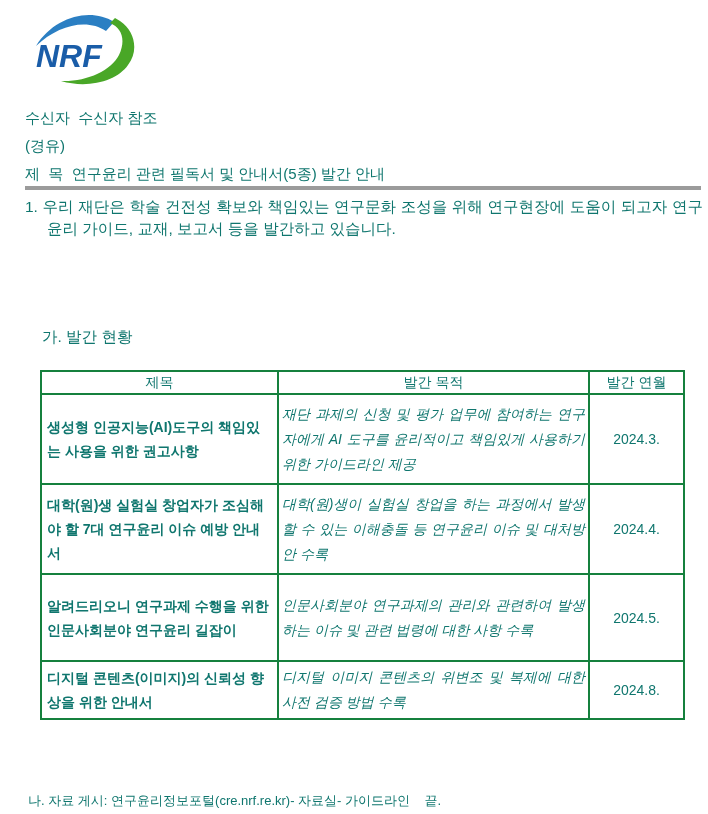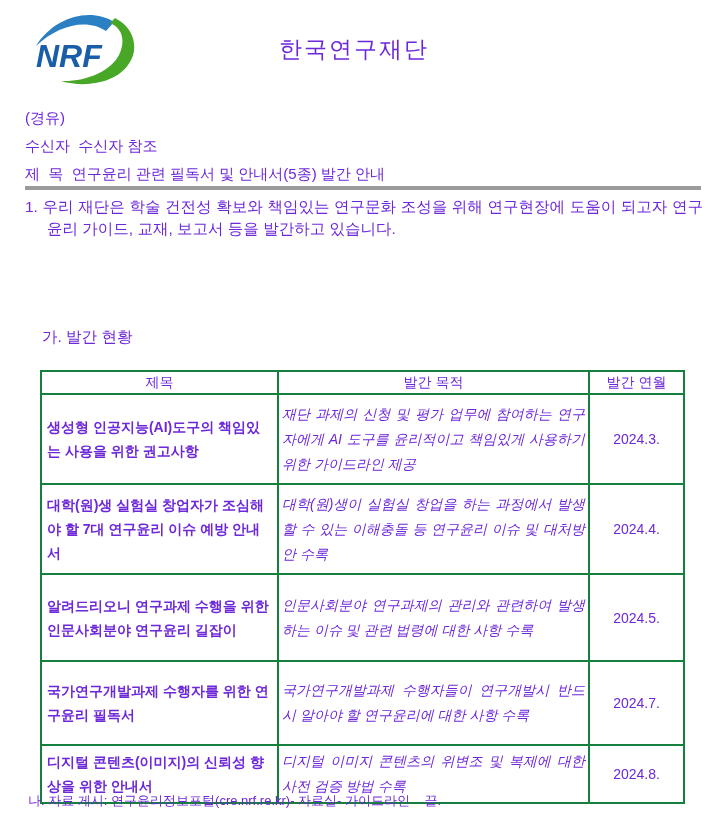--- a/index.html
+++ b/index.html
@@ -1,18 +1,18 @@
 <!DOCTYPE html>
 <html><head>
 <meta charset="utf-8">
 <style>
   html, body { margin: 0; padding: 0; background: #ffffff; }
   .page {
     position: relative; width: 708px; height: 814px; background: #ffffff;
-    color: #6d28d9; font-family: "Liberation Sans", "DejaVu Sans", sans-serif;
+    color: #0f766e; font-family: "Liberation Sans", "DejaVu Sans", sans-serif;
     overflow: hidden;
   }
   .logo { position: absolute; left: 33px; top: 9px; width: 106px; height: 78px; }
   .org-title {
     position: absolute; left: 0; right: 0; top: 34px; text-align: center;
     font-size: 23px; letter-spacing: 2px; font-weight: 500;
   }
   .meta { position: absolute; left: 25px; top: 104px; font-size: 15px; line-height: 28px; }
   .meta div { white-space: pre-wrap; }
   .divider { position: absolute; left: 25px; top: 186px; width: 676px; height: 4px; background: #9b9b9b; }
@@ -46,25 +46,24 @@
 <div class="page">
 
   <div class="logo">
     <svg width="106" height="78" viewBox="0 0 106 78" xmlns="http://www.w3.org/2000/svg">
       <path d="M3,37 C21,8 57,-2 81,13 L73,22 C54,9 25,16 3,37 Z" fill="#2b7fc3"></path>
       <path d="M82,9 L87,12 C102,22 106,42 95,56 C84,72 55,80 28,72 C53,73 78,62 86,46 C93,31 89,19 77,14 Z" fill="#49a727"></path>
       <text x="3" y="58" font-size="32" font-weight="bold" font-style="italic" font-family="Liberation Sans, DejaVu Sans, sans-serif" fill="#1a5da8">NRF</text>
     </svg>
   </div>
 
-  <div class="org-title">한국연구재단</div>
 
   <div class="meta">
+    <div>수신자  수신자 참조</div>
     <div>(경유)</div>
-    <div>수신자  수신자 참조</div>
     <div>제  목  연구윤리 관련 필독서 및 안내서(5종) 발간 안내</div>
   </div>
 
   <div class="divider"></div>
 
   <div class="para para1">1. 우리 재단은 학술 건전성 확보와 책임있는 연구문화 조성을 위해 연구현장에 도움이 되고자 연구윤리 가이드, 교재, 보고서 등을 발간하고 있습니다.</div>
 
   <div class="section-a">가. 발간 현황</div>
 
   <table class="pub-table">
@@ -89,25 +88,20 @@
       <tr class="rh2">
         <td class="cell-title">대학(원)생 실험실 창업자가 조심해야 할 7대 연구윤리 이슈 예방 안내서</td>
         <td class="cell-purpose">대학(원)생이 실험실 창업을 하는 과정에서 발생할 수 있는 이해충돌 등 연구윤리 이슈 및 대처방안 수록</td>
         <td class="cell-date">2024.4.</td>
       </tr>
       <tr class="rh3">
         <td class="cell-title">알려드리오니 연구과제 수행을 위한 인문사회분야 연구윤리 길잡이</td>
         <td class="cell-purpose">인문사회분야 연구과제의 관리와 관련하여 발생하는 이슈 및 관련 법령에 대한 사항 수록</td>
         <td class="cell-date">2024.5.</td>
       </tr>
-      <tr class="rh4">
-        <td class="cell-title">국가연구개발과제 수행자를 위한 연구윤리 필독서</td>
-        <td class="cell-purpose">국가연구개발과제 수행자들이 연구개발시 반드시 알아야 할 연구윤리에 대한 사항 수록</td>
-        <td class="cell-date">2024.7.</td>
-      </tr>
       <tr class="rh5">
         <td class="cell-title">디지털 콘텐츠(이미지)의 신뢰성 향상을 위한 안내서</td>
         <td class="cell-purpose">디지털 이미지 콘텐츠의 위변조 및 복제에 대한 사전 검증 방법 수록</td>
         <td class="cell-date">2024.8.</td>
       </tr>
     </tbody>
   </table>
 
   <div class="closing">나. 자료 게시: 연구윤리정보포털(cre.nrf.re.kr)- 자료실- 가이드라인    끝.</div>
 

